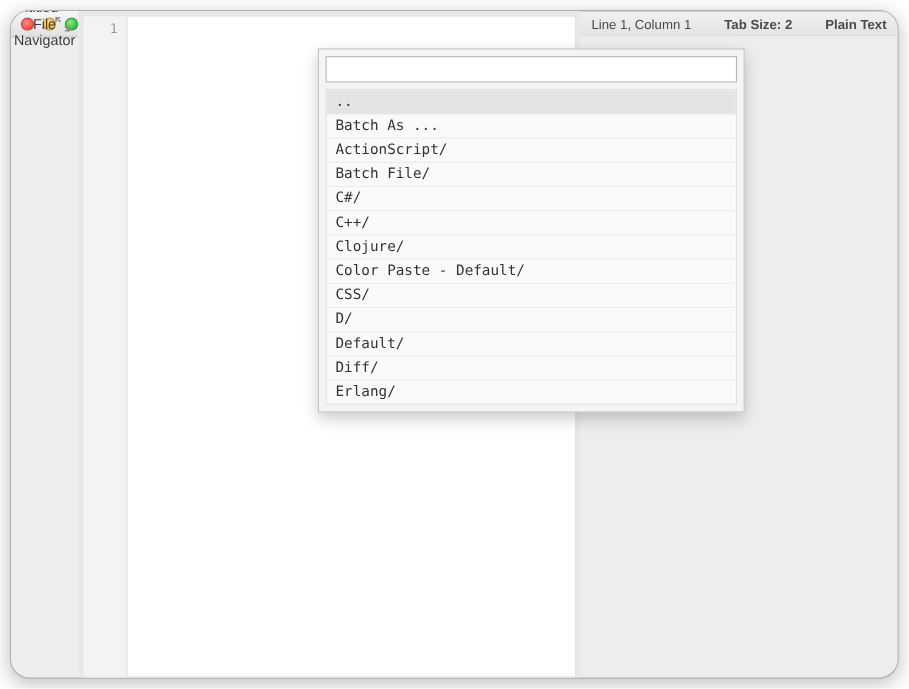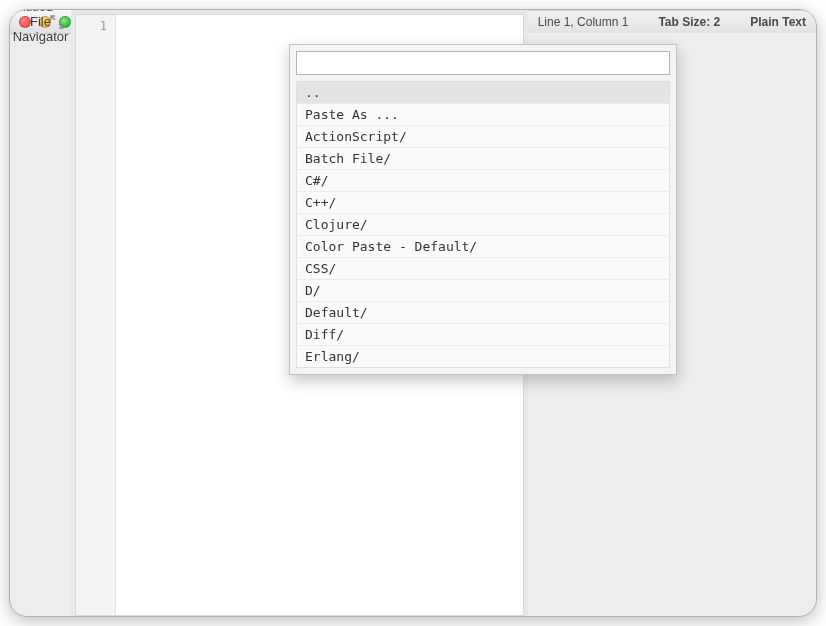--- a/index.html
+++ b/index.html
@@ -166,21 +166,21 @@
       <div class="gutter">
         <div>1</div>
       </div>
       <div class="editor-area"></div>
     </div>
 
     <div class="palette">
       <input class="palette-input" type="text" value="" style="">
       <div class="palette-list">
         <div class="palette-item selected">..</div>
-        <div class="palette-item">Paste As ...</div>
+        <div class="palette-item">Batch As ...</div>
         <div class="palette-item">ActionScript/</div>
         <div class="palette-item">Batch File/</div>
         <div class="palette-item">C#/</div>
         <div class="palette-item">C++/</div>
         <div class="palette-item">Clojure/</div>
         <div class="palette-item">Color Paste - Default/</div>
         <div class="palette-item">CSS/</div>
         <div class="palette-item">D/</div>
         <div class="palette-item">Default/</div>
         <div class="palette-item">Diff/</div>

